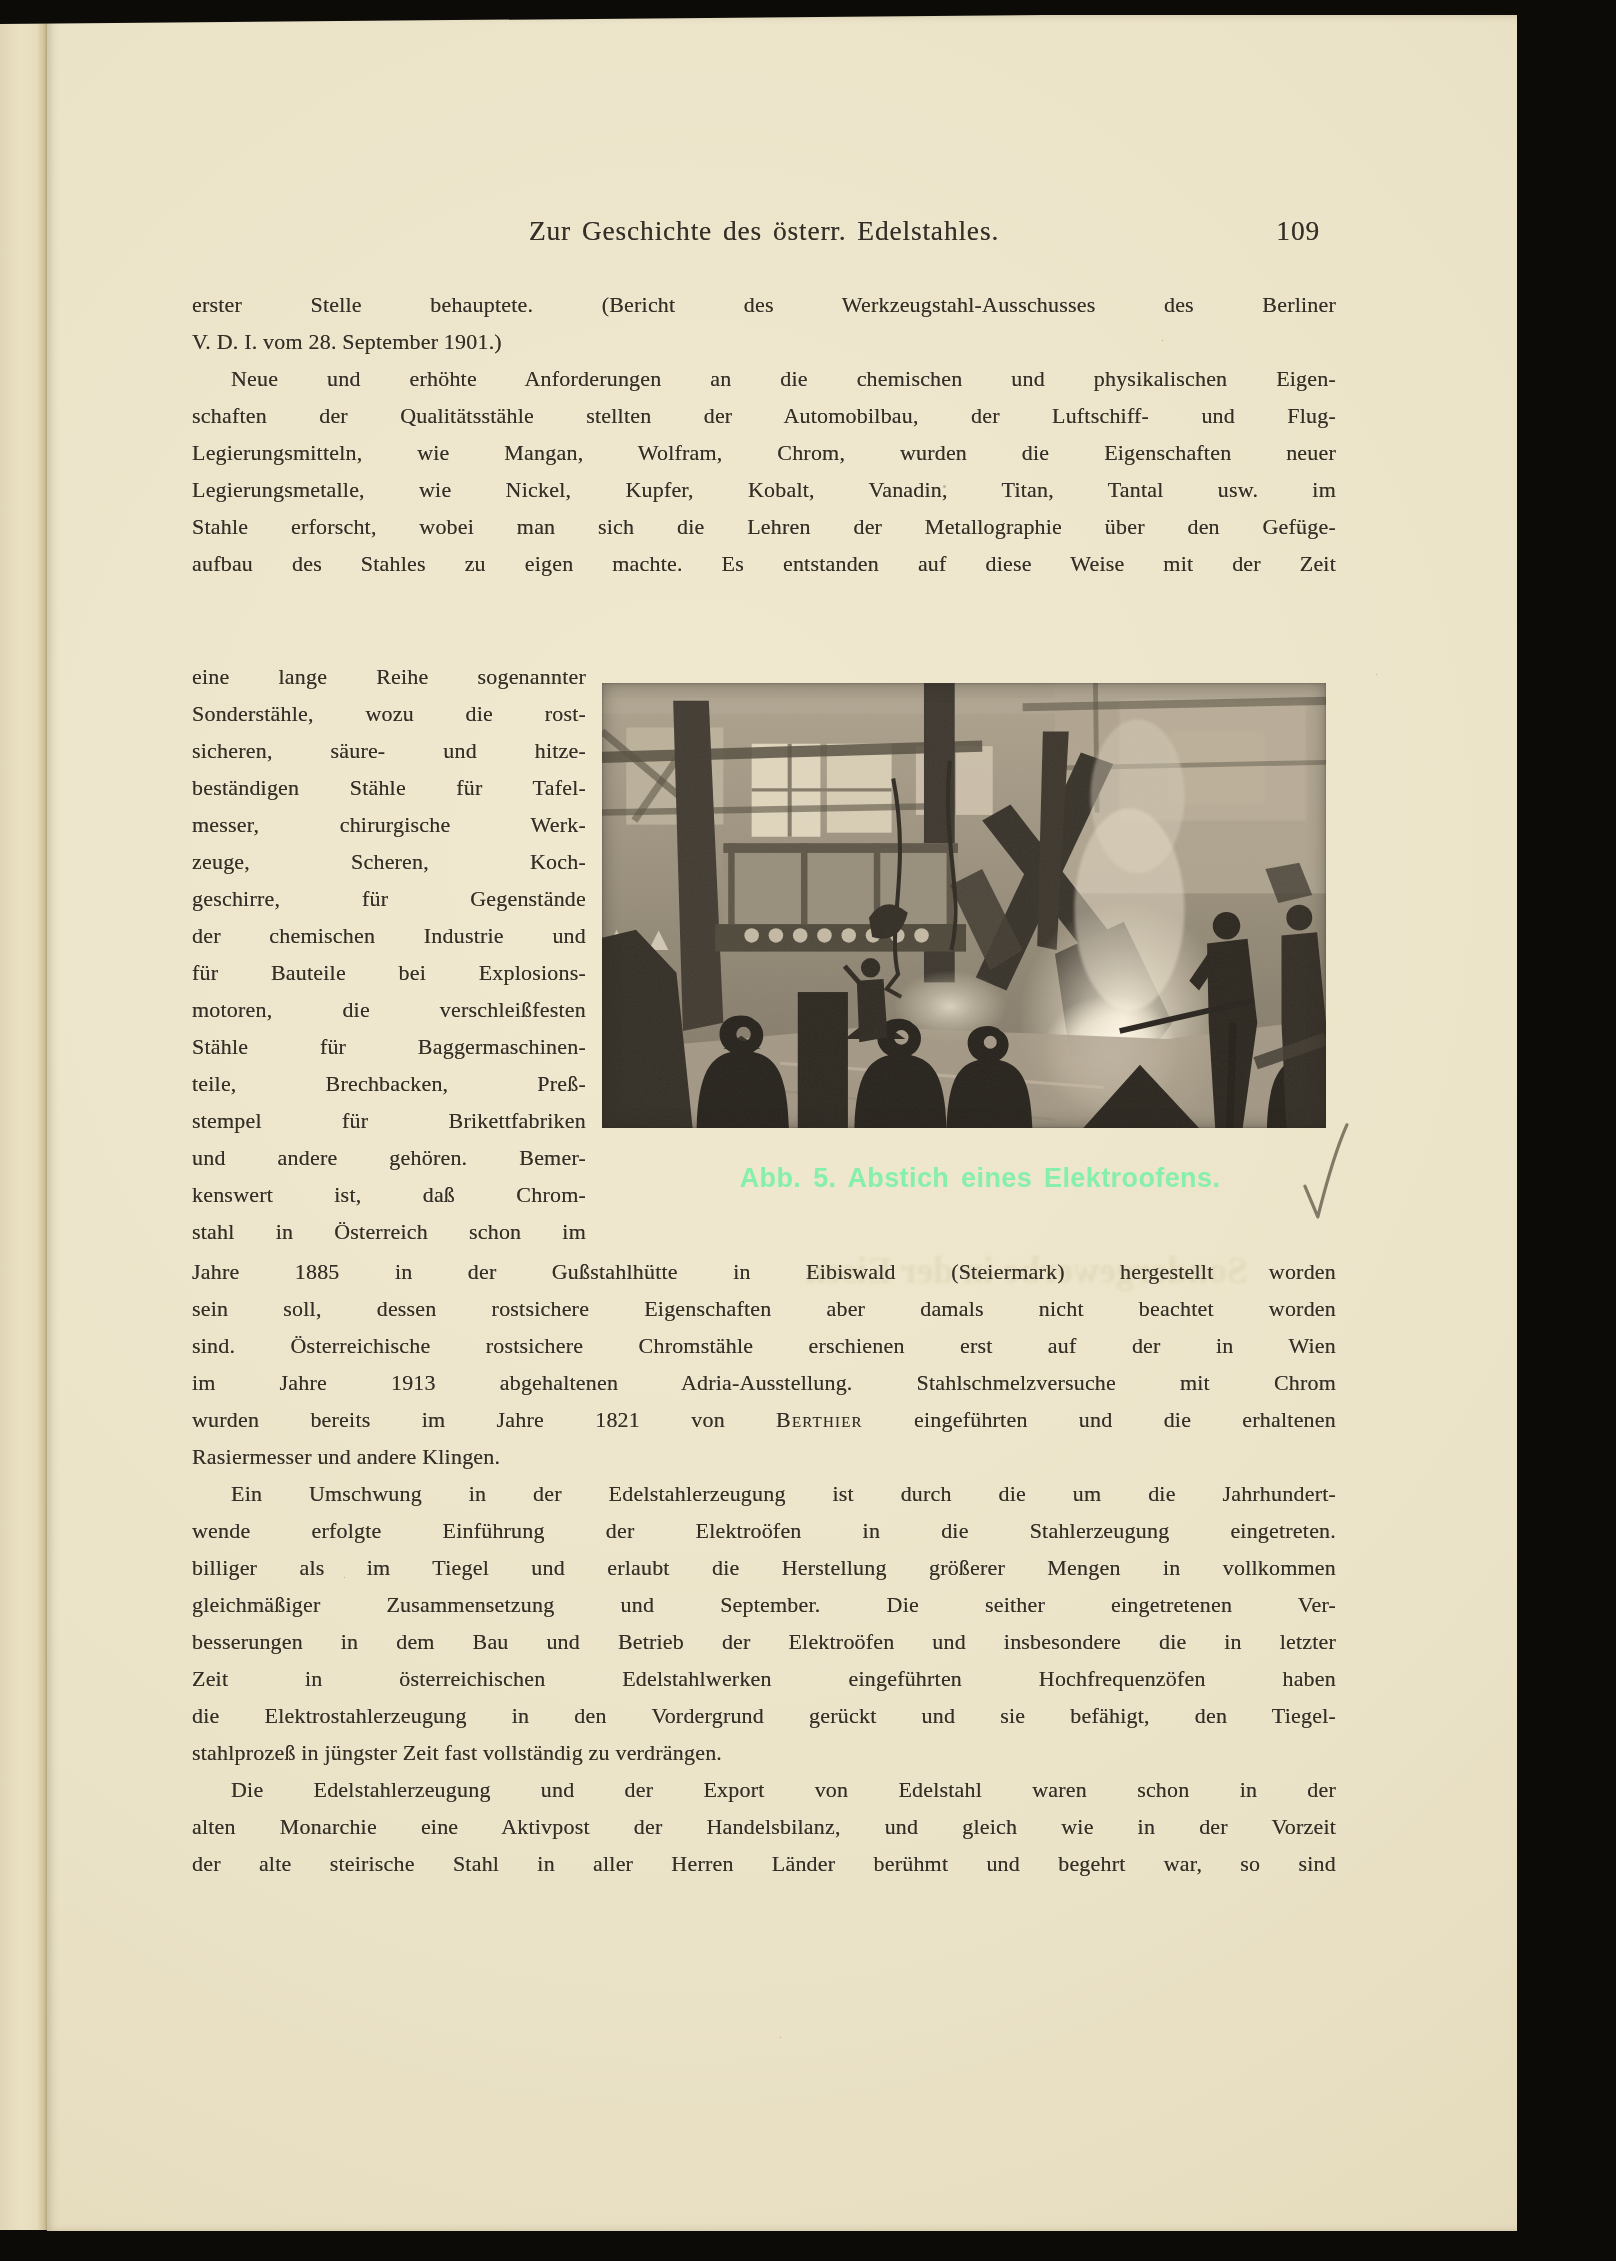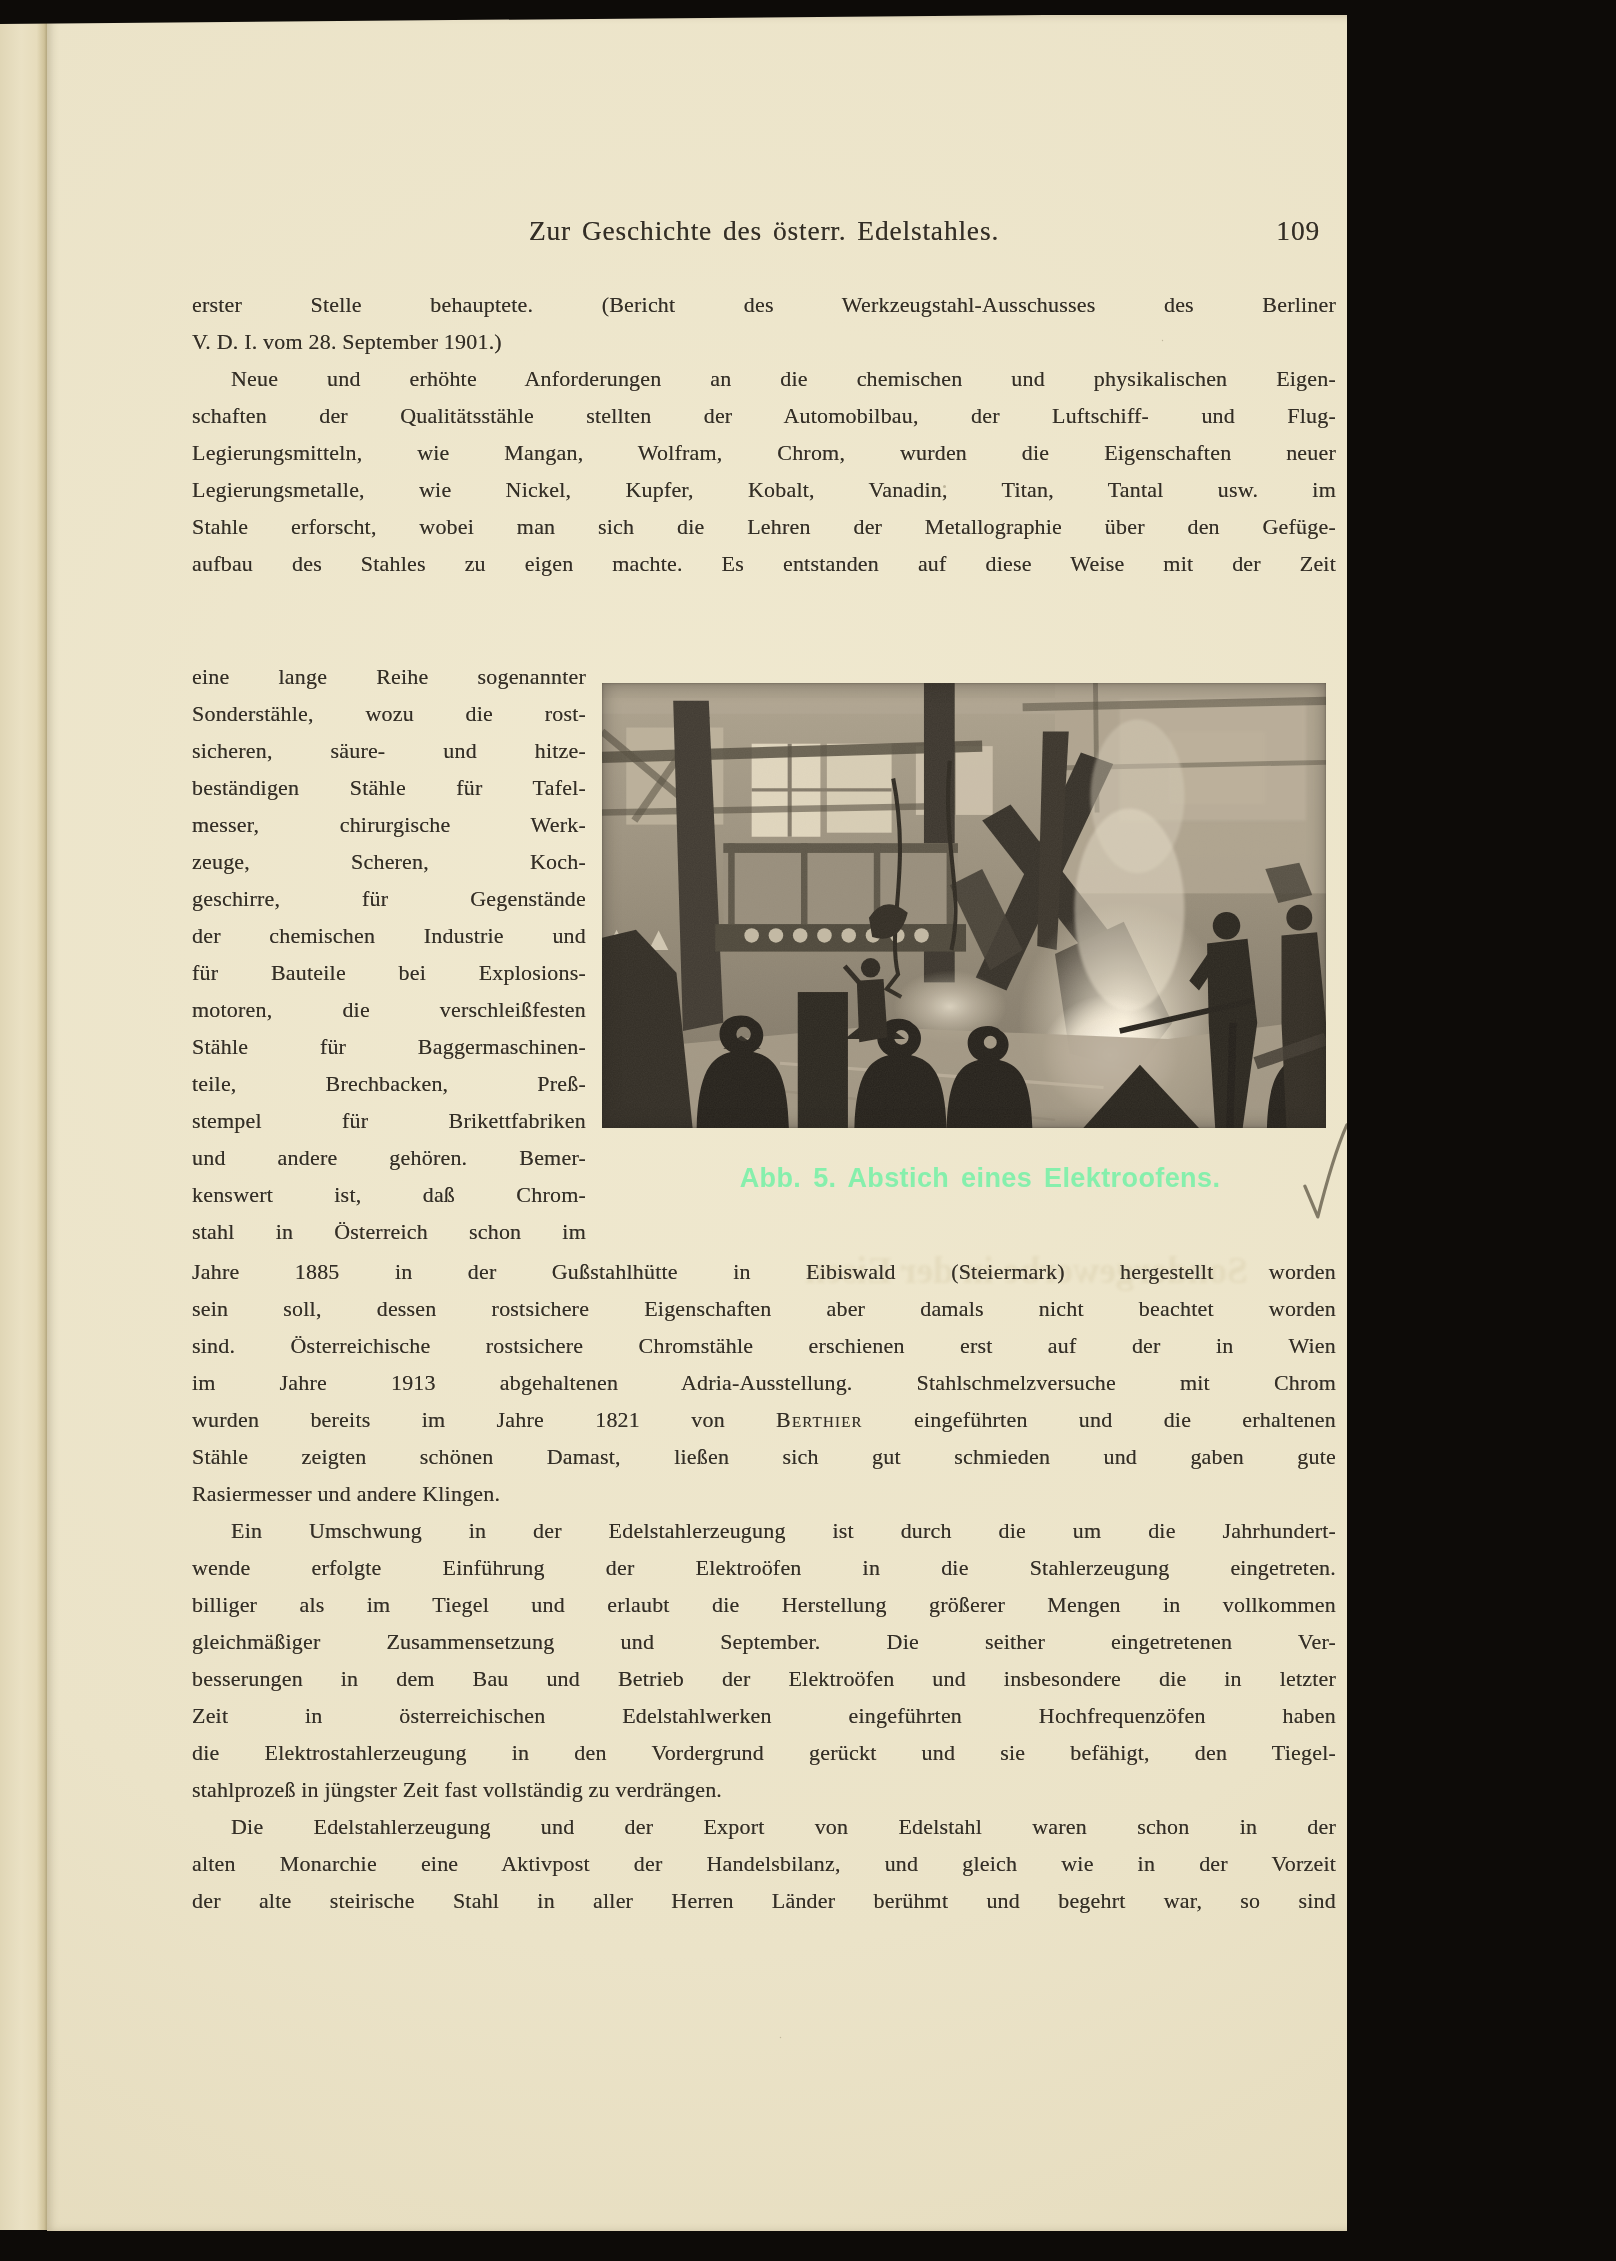--- a/index.html
+++ b/index.html
@@ -1,16 +1,16 @@
 <!DOCTYPE html>
 <html style="font-size:13px"><head>
 <meta charset="utf-8">
 <style>
   html,body{margin:0;padding:0;background:#0d0b08;}
-  .canvas{position:relative;width:1347px;height:2261px;background:#0d0b08;overflow:hidden;
+  .canvas{position:relative;width:1517px;height:2261px;background:#0d0b08;overflow:hidden;
           font-family:"Liberation Serif", serif;text-decoration:underline;}
   
   .page-edge-left{position:absolute;left:0;top:21px;width:47px;height:2209px;
     background:linear-gradient(90deg,#e0d6b6 0%,#eae1c4 45%,#e6dcbc 78%,#cfc29a 94%,#b3a67e 100%);}
   
   .page{position:absolute;left:47px;top:14.6px;width:1523px;height:2217px;
     background:radial-gradient(120% 90% at 42% 38%, #f0e9d0 0%, #ebe3c8 55%, #e4dabb 85%, #ddd2af 100%);
     box-shadow:inset 3.2px 0 8px rgba(90,75,45,.25);}
   
   .page-stack{position:absolute;left:1570px;top:11.3px;width:19.4px;height:2222px;
@@ -263,21 +263,20 @@
       <path d="M 12 82 L 28 120 Q 47 44 64 6" fill="none" stroke="#6f6755" stroke-width="4" stroke-linecap="round" stroke-linejoin="round" opacity=".85"></path>
     </svg>
   </div>
 
   <div class="block text-cont ink">
     <div class="ln" style="">Jahre 1885 in der Gußstahlhütte in Eibiswald (Steiermark) hergestellt worden</div>
     <div class="ln" style="">sein soll, dessen rostsichere Eigenschaften aber damals nicht beachtet worden</div>
     <div class="ln" style="">sind. Österreichische rostsichere Chromstähle erschienen erst auf der in Wien</div>
     <div class="ln" style="">im Jahre 1913 abgehaltenen Adria-Ausstellung. Stahlschmelzversuche mit Chrom</div>
     <div class="ln" style=""><span>wurden bereits im Jahre 1821 von </span><span class="sc">Berthier</span><span> eingeführten und die erhaltenen</span></div>
-    <div class="ln" style="">Stähle zeigten schönen Damast, ließen sich gut schmieden und gaben gute</div>
     <div class="ln last" style="">Rasiermesser und andere Klingen.</div>
     <div class="ln ind" style="">Ein Umschwung in der Edelstahlerzeugung ist durch die um die Jahrhundert-</div>
     <div class="ln" style="">wende erfolgte Einführung der Elektroöfen in die Stahlerzeugung eingetreten.</div>
     <div class="ln" style="">billiger als im Tiegel und erlaubt die Herstellung größerer Mengen in vollkommen</div>
     <div class="ln" style="">gleichmäßiger Zusammensetzung und September. Die seither eingetretenen Ver-</div>
     <div class="ln" style="">besserungen in dem Bau und Betrieb der Elektroöfen und insbesondere die in letzter</div>
     <div class="ln" style="">Zeit in österreichischen Edelstahlwerken eingeführten Hochfrequenzöfen haben</div>
     <div class="ln" style="">die Elektrostahlerzeugung in den Vordergrund gerückt und sie befähigt, den Tiegel-</div>
     <div class="ln last" style="">stahlprozeß in jüngster Zeit fast vollständig zu verdrängen.</div>
     <div class="ln ind" style="">Die Edelstahlerzeugung und der Export von Edelstahl waren schon in der</div>

